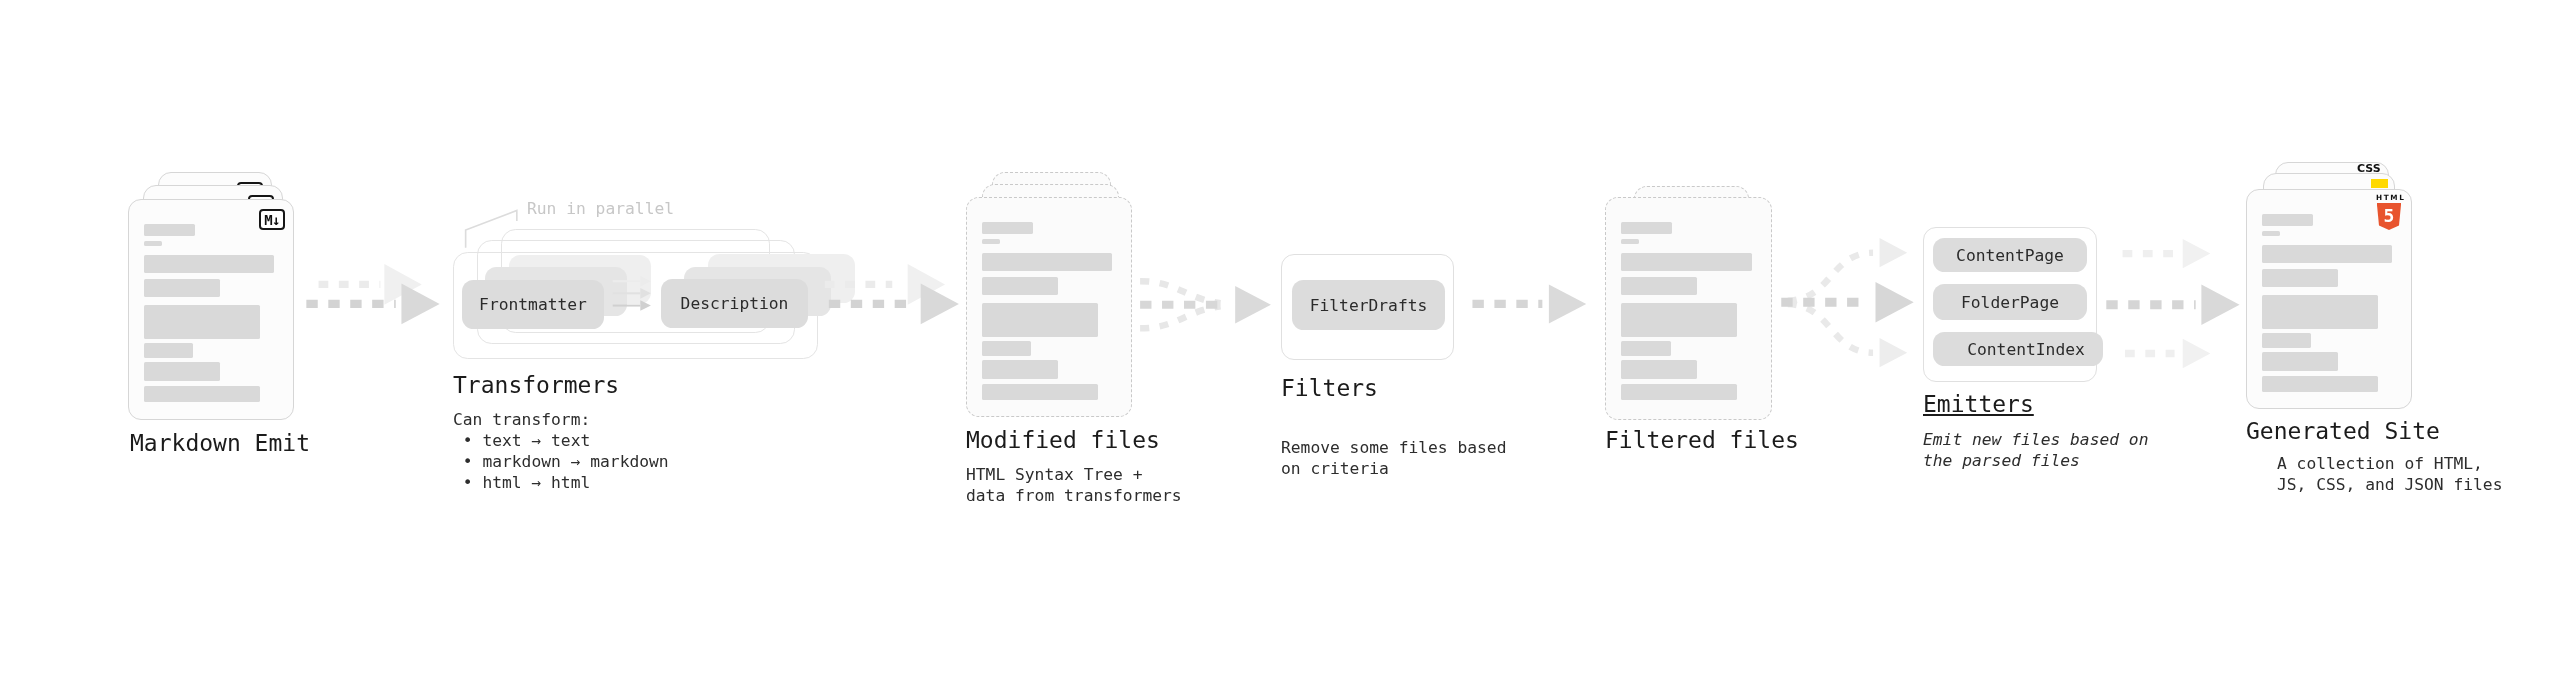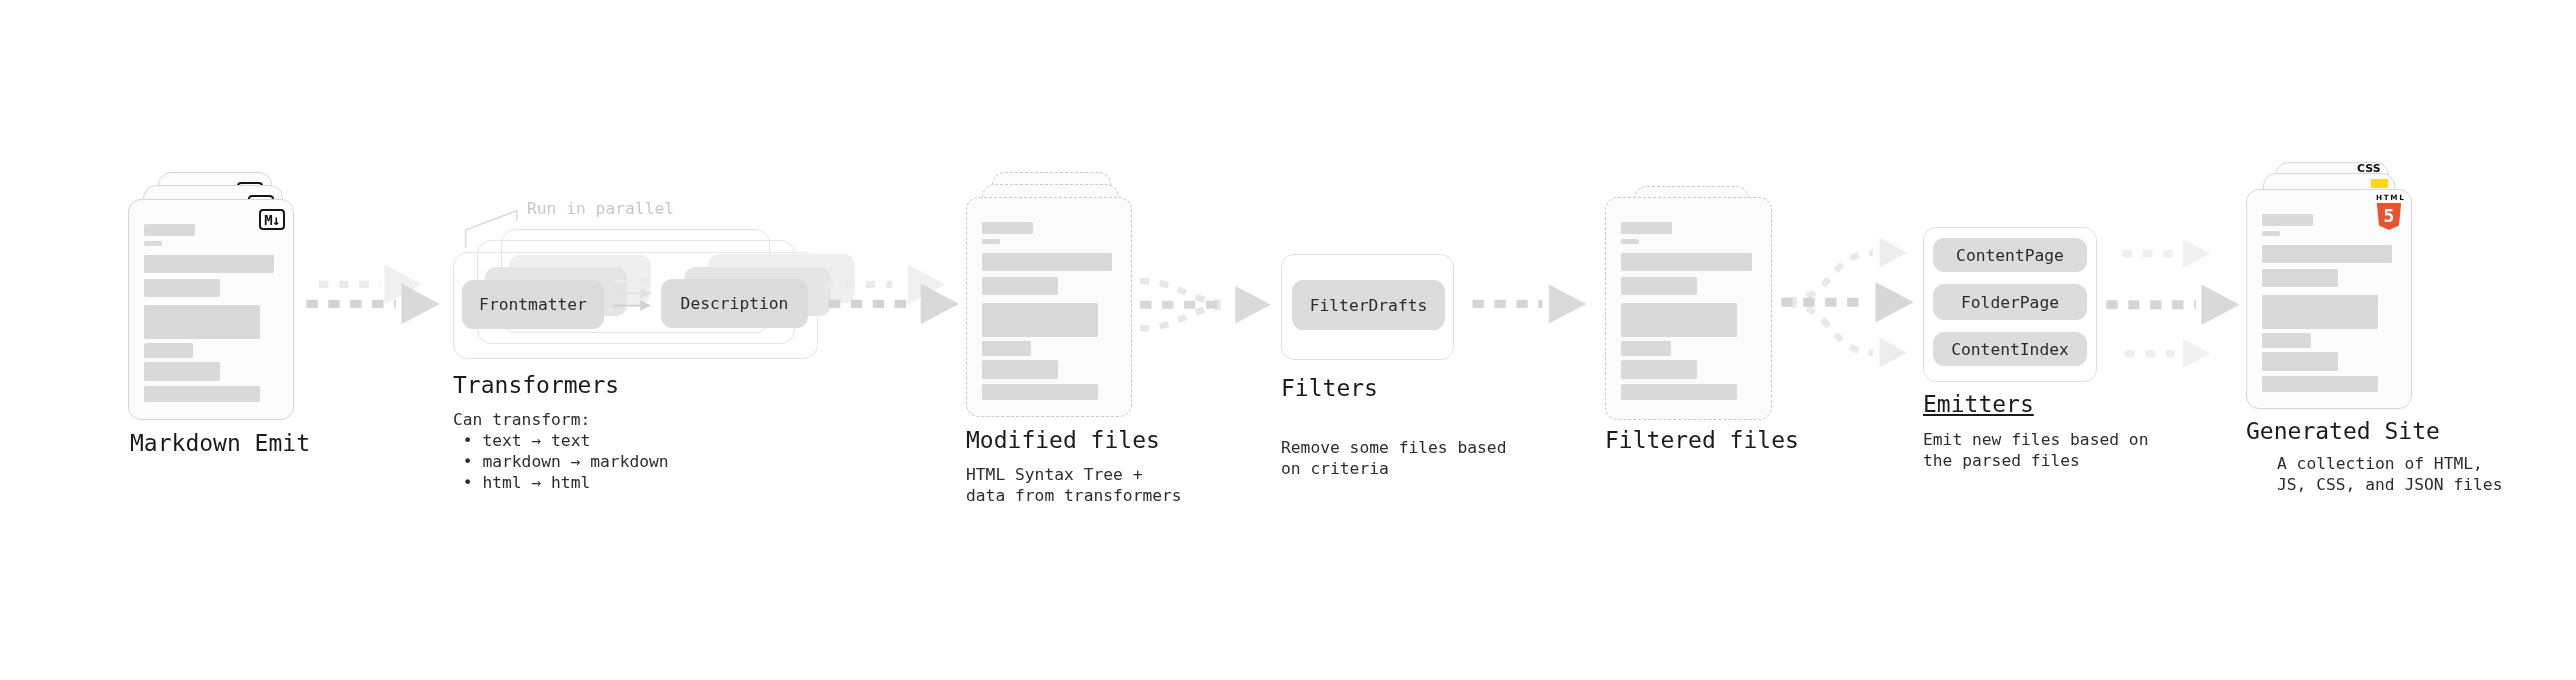--- a/index.html
+++ b/index.html
@@ -125,23 +125,23 @@
           <div class="bar" style="width: 87%; height: 15.4px; margin-top: 4.9px;"></div>
         </div>
     </div>
     <div class="title" style="left:1605px;top:427px;">Filtered files</div>
   </div>
 
   <div>
     <div class="panel" style="left:1923px;top:227px;width:174px;height:155px;"></div>
     <div class="proc-btn" style="left:1933px;top:238px;width:154px;height:34px;">ContentPage</div>
     <div class="proc-btn" style="left:1933px;top:284px;width:154px;height:36px;">FolderPage</div>
-    <div class="proc-btn" style="left:1933px;top:332px;width:154px;height:34px;">ContentIndex</div>
+    <div class="proc-btn" style="left:1933px;top:332px;width:154px;height:34px;padding-left:16px;">ContentIndex</div>
     <div class="title" style="left:1923px;top:391px;text-decoration:underline;">Emitters</div>
-    <div class="desc" style="left:1923px;top:429px;">Emit new files based on
+    <div class="desc" style="left:1923px;top:429px;font-style:italic;">Emit new files based on
 the parsed files</div>
   </div>
 
   <div>
     <div class="doc" style="left:2275px;top:162px;width:114px;height:195px;">
       <span class="cssb">CSS</span>
     </div>
     <div class="doc" style="left:2263px;top:173px;width:132px;height:200px;">
       <span class="jsb"></span>
     </div>

